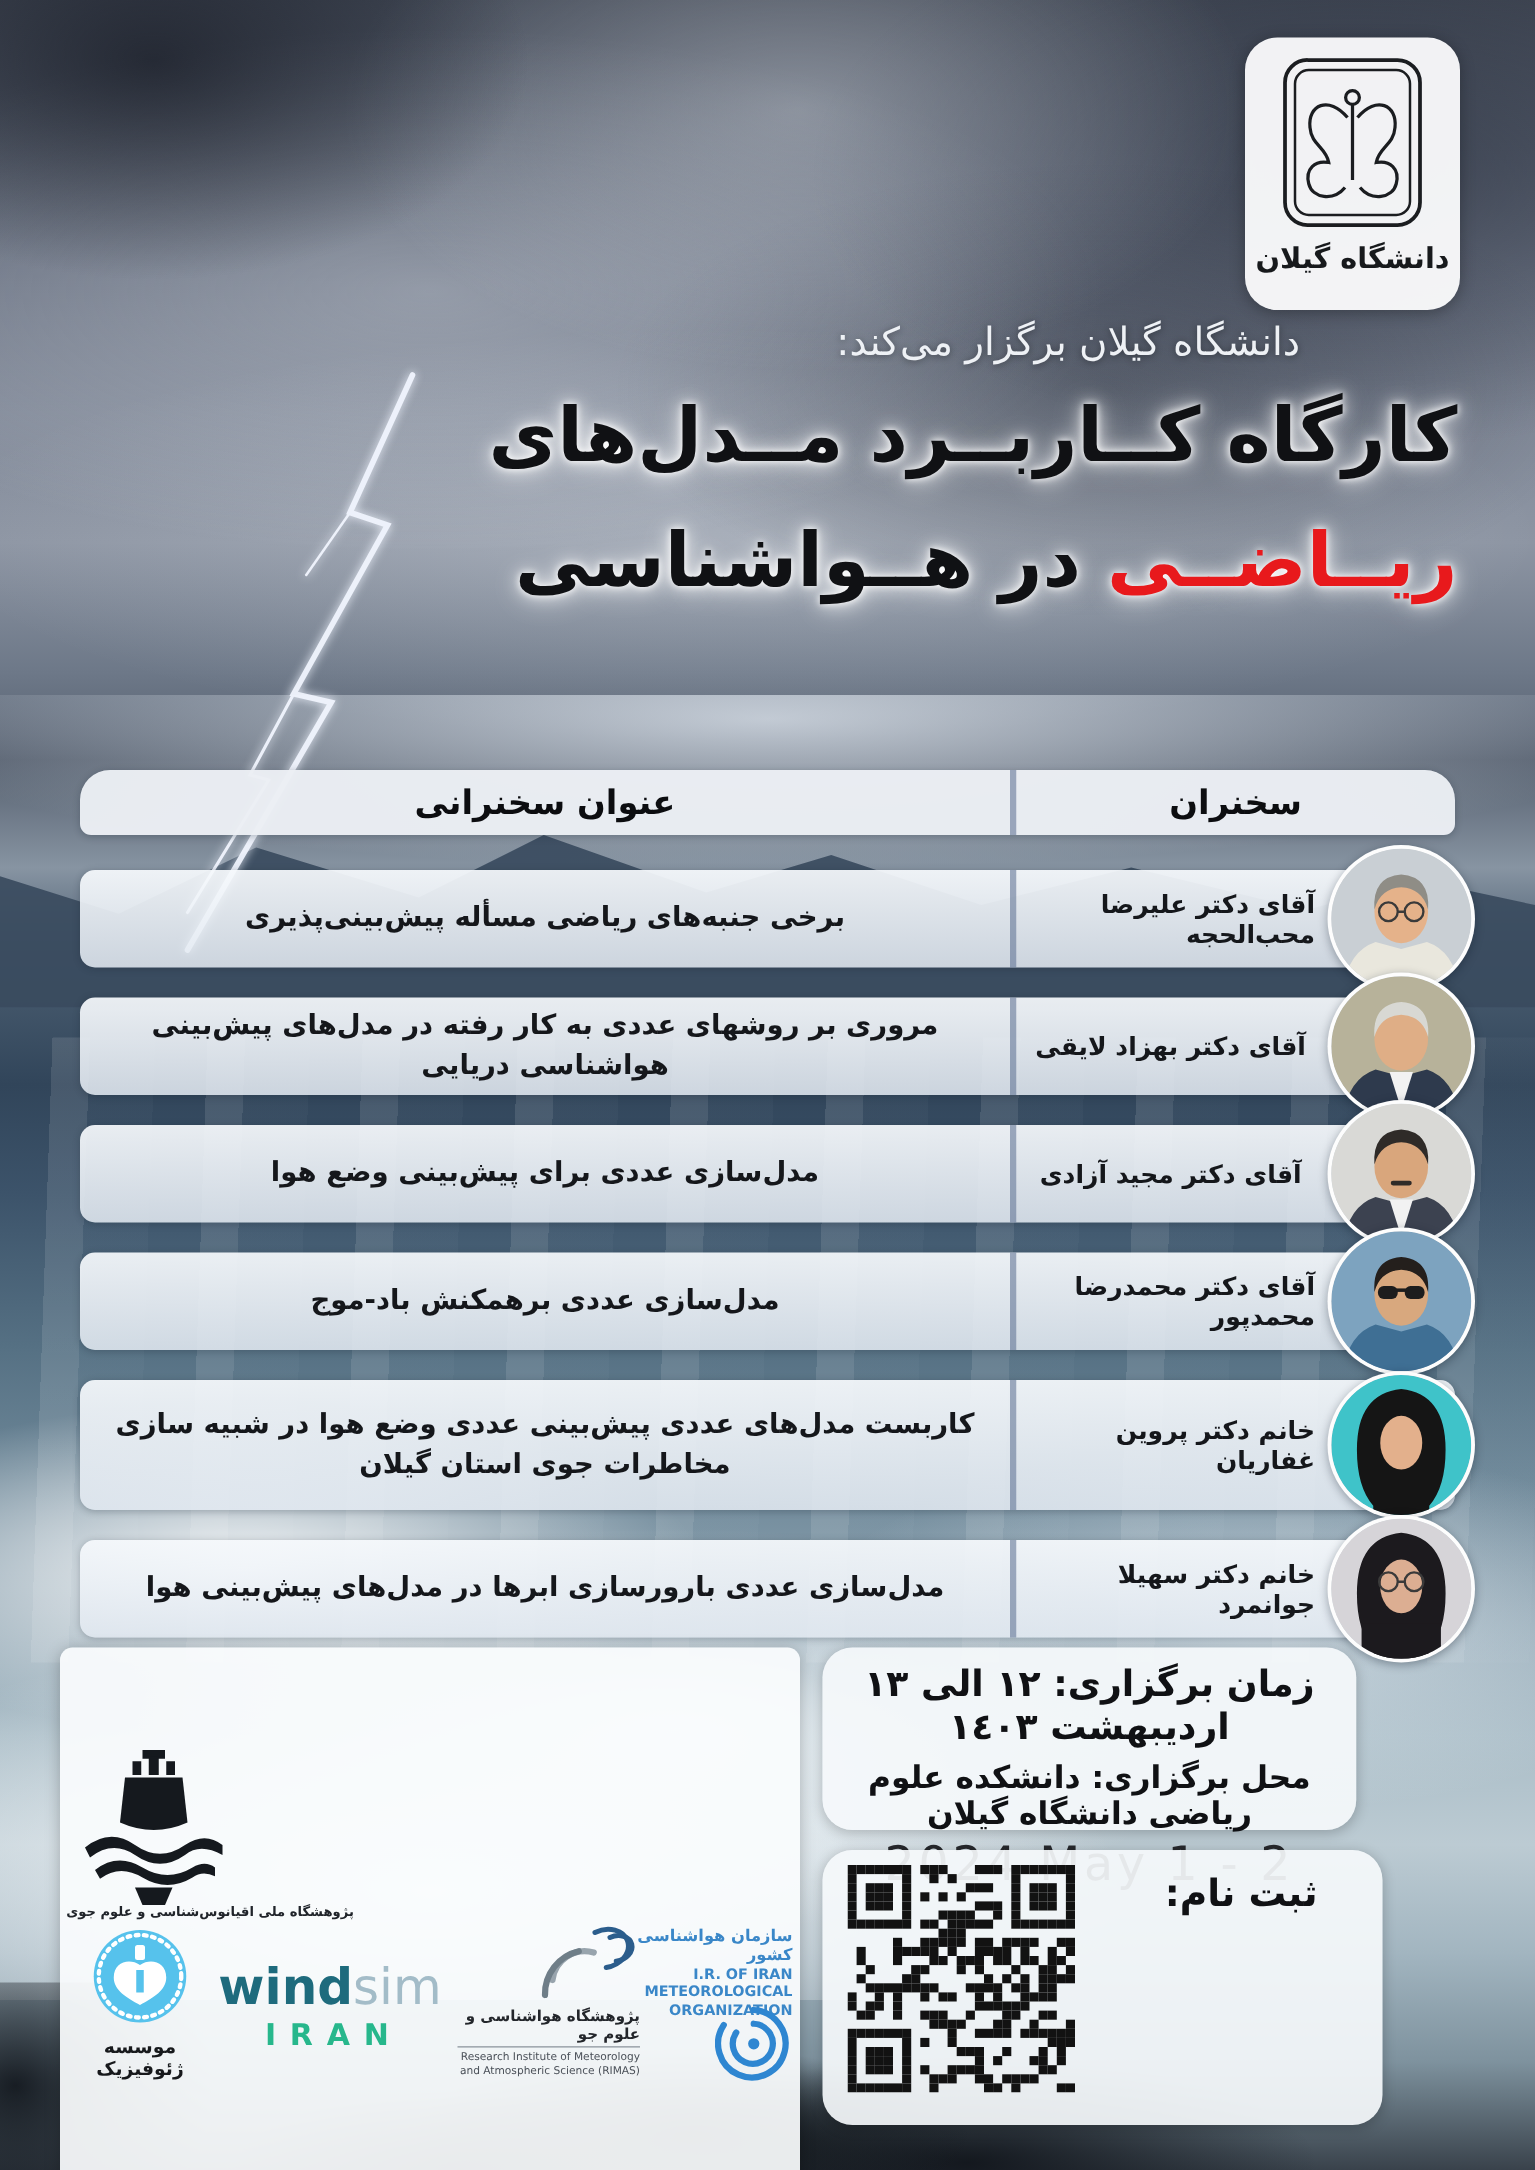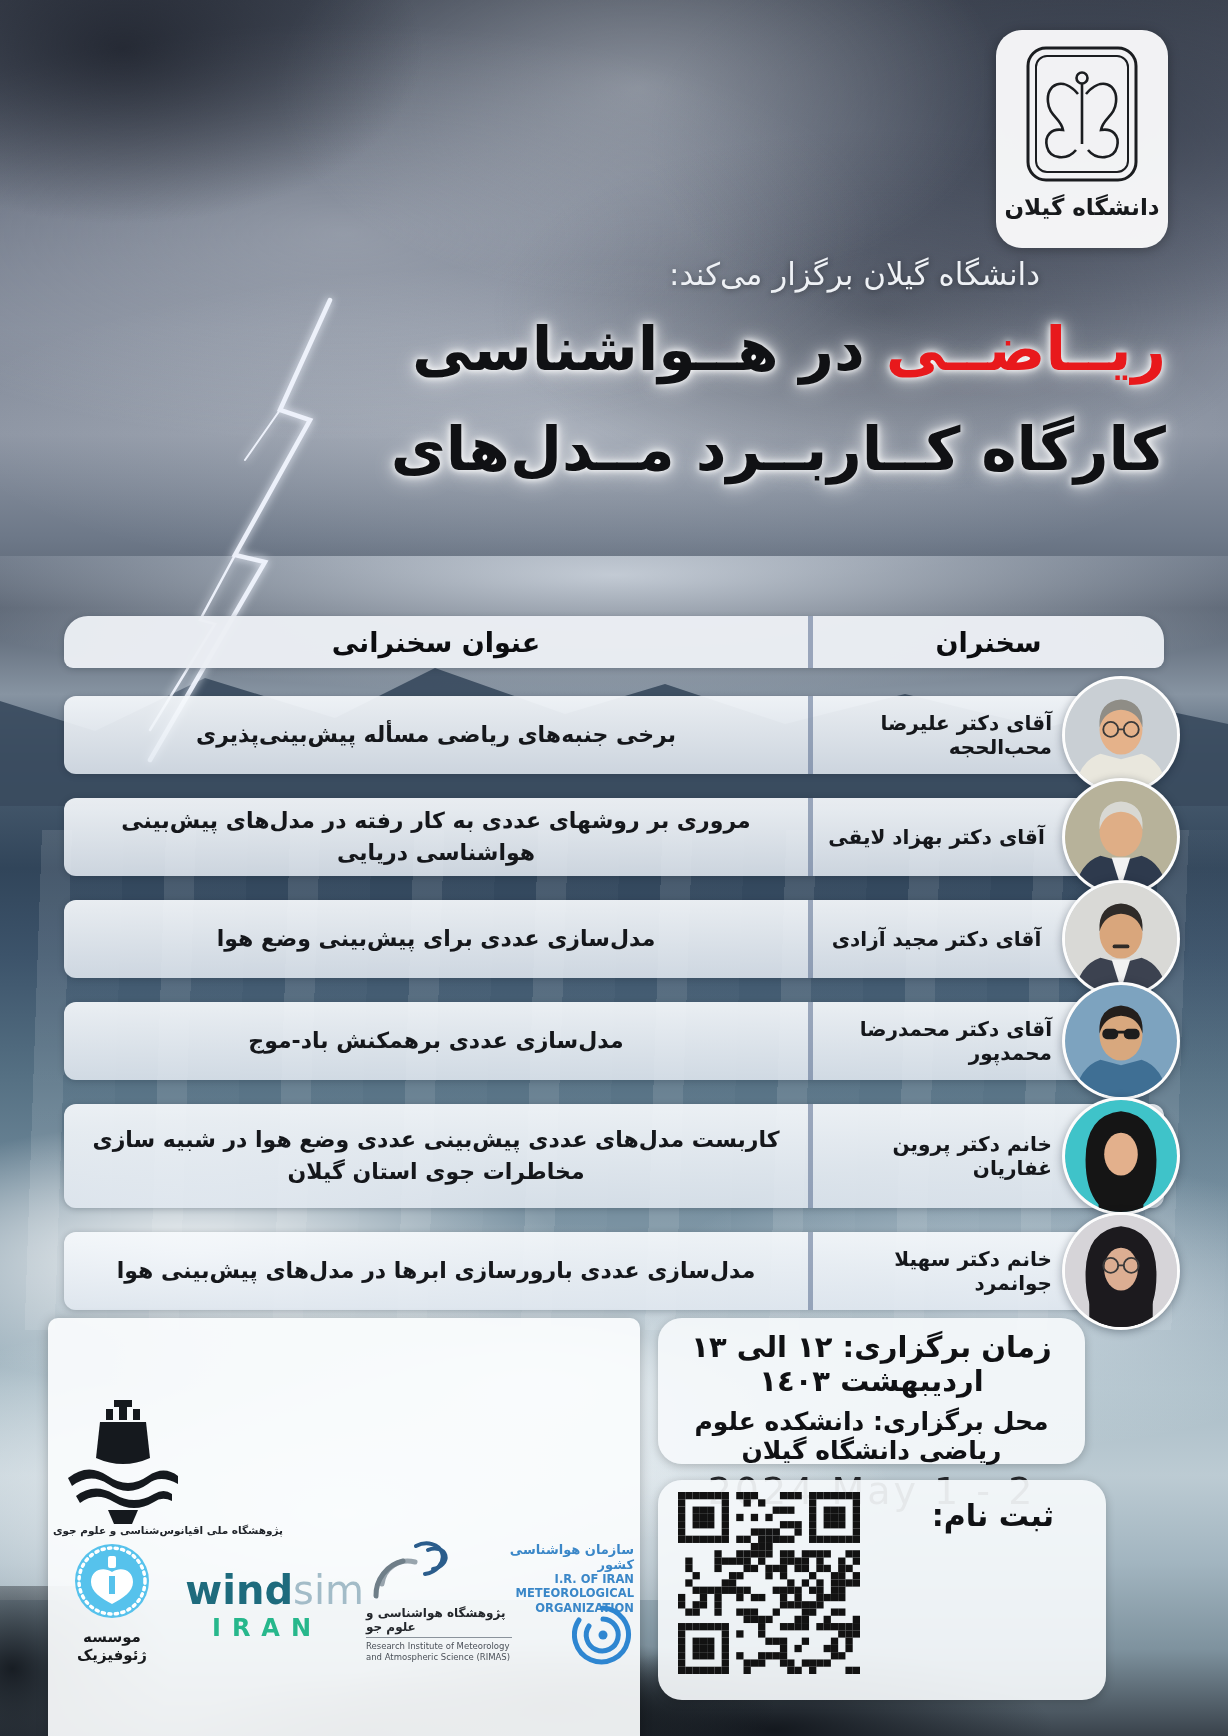--- a/index.html
+++ b/index.html
@@ -94,26 +94,26 @@
   .qr svg{width:100%;height:100%;}
 
   
   .sp{position:absolute;}
   .ship{left:14px;top:80px;}
   .ship-caption{left:0;top:206px;width:240px;text-align:center;font-size:10.5px;
       font-weight:bold;color:#20242a;}
   .ut{left:18px;top:224px;width:92px;text-align:center;}
   .ut-caption{font-size:15px;font-weight:bold;color:#17191c;margin-top:4px;}
   .windsim{left:116px;top:252px;width:200px;text-align:center;direction:ltr;}
-  .windsim .line1{font-size:40px;line-height:1;text-align:right;}
+  .windsim .line1{font-size:40px;line-height:1;}
   .windsim .w-wind{color:#1e6b7d;font-weight:bold;}
   .windsim .w-sim{color:#a3bcc8;}
   .windsim .line2{font-size:24px;font-weight:bold;color:#27b78c;letter-spacing:11px;
       margin-top:4px;margin-left:6px;}
-  .rimas{left:318px;top:222px;width:146px;text-align:left;}
+  .rimas{left:318px;top:222px;width:146px;text-align:right;}
   .rimas-fa{font-size:12px;font-weight:bold;color:#23262b;margin-top:2px;
       border-bottom:1px solid #8a939c;padding-bottom:3px;}
   .rimas-en{direction:ltr;font-size:8.5px;color:#4a5058;margin-top:3px;line-height:1.3;}
   .irimo{left:436px;top:224px;width:150px;text-align:left;direction:ltr;}
   .irimo-fa{direction:rtl;font-size:13px;font-weight:bold;color:#3a87c8;text-align:right;}
   .irimo-en{font-size:11.5px;font-weight:bold;color:#3a87c8;text-align:right;line-height:1.25;}
   .irimo svg{position:absolute;right:0;top:62px;}
 </style>
 </head>
 <body>
@@ -157,25 +157,25 @@
         <line x1="59" y1="40" x2="59" y2="100"></line>
         <path d="M55,50 C40,32 23,40 25,58 C26,72 38,74 40,86 C29,84 21,91 24,103 C27,115 44,117 53,106"></path>
         <path d="M63,50 C78,32 95,40 93,58 C92,72 80,74 78,86 C89,84 97,91 94,103 C91,115 74,117 65,106"></path>
       </g>
     </svg>
     <div class="uog-caption">دانشگاه گیلان</div>
   </div>
 
   <div class="kicker">دانشگاه گیلان برگزار می‌کند:</div>
   <div class="title">
+    <div>کارگاه کــاربــرد مــدل‌های</div>
     <div>
       <span class="red">ریــاضــی</span>
       <span>در هــواشناسی</span>
     </div>
-    <div>کارگاه کــاربــرد مــدل‌های</div>
   </div>
 
   <div class="table">
     <div class="trow head">
       <div class="cell-speaker">سخنران</div>
       <div class="cell-title">عنوان سخنرانی</div>
     </div>
 
     <div class="trow body">
       <div class="cell-speaker">

